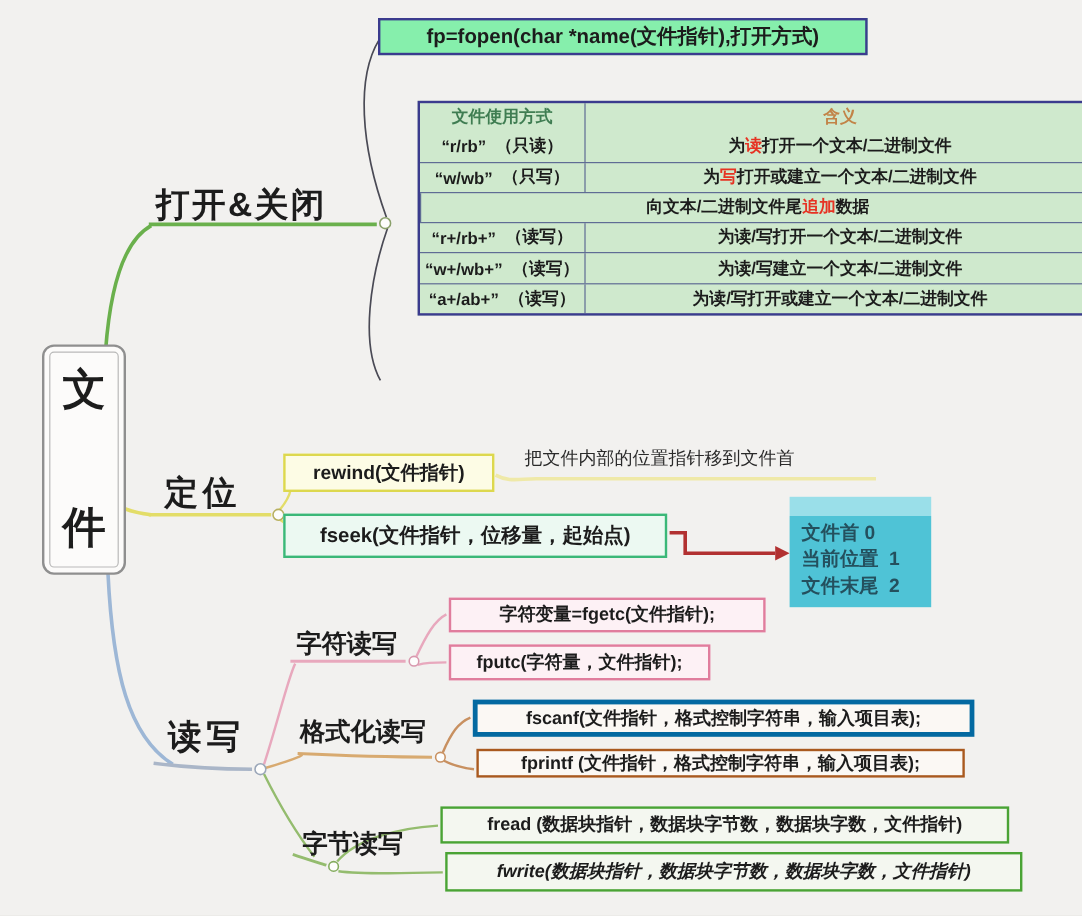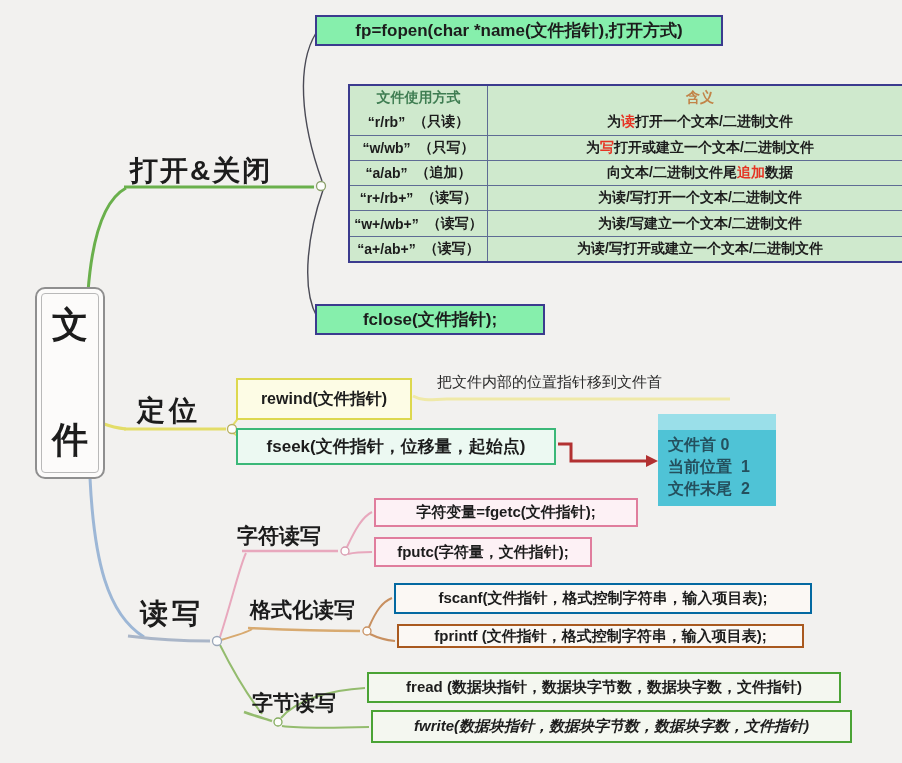--- a/index.html
+++ b/index.html
@@ -22,31 +22,31 @@
     outline:1px solid #b9b9b9;outline-offset:-7px;
     display:flex;flex-direction:column;align-items:center;justify-content:space-between;
     padding:12px 0;font-size:36px;font-weight:bold;
   }
   
   .blabel{font-weight:bold;background:transparent;display:flex;align-items:center;}
   .lbl-open{left:130px;top:152px;font-size:28px;letter-spacing:2px;}
   .lbl-pos{left:137px;top:392px;font-size:28px;letter-spacing:4px;}
   .lbl-rw{left:140px;top:595px;font-size:28px;letter-spacing:4px;}
   .lbl-sub{font-size:21px;}
-  .lbl-char{left:237px;top:522px;}
+  .lbl-char{left:247px;top:522px;}
   .lbl-fmt{left:250px;top:596px;}
   .lbl-byte{left:252px;top:689px;}
   
   .n-fopen{left:315px;top:15px;width:408px;height:31px;border:2px solid #3b3b8e;font-size:17px;}
   .n-fclose{left:315px;top:304px;width:230px;height:31px;border:2px solid #3b3b8e;font-size:17px;}
-  .n-rewind{left:236px;top:378px;width:176px;height:42px;border:2px solid #ddd84e;background:#fdfce5;font-size:16px;}
+  .n-rewind{left:236px;top:378px;width:176px;height:32px;border:2px solid #ddd84e;background:#fdfce5;font-size:16px;}
   .n-fseek{left:236px;top:428px;width:320px;height:37px;border:2px solid #3bb878;background:#ecf9f2;font-size:17px;}
   .n-fgetc{left:374px;top:498px;width:264px;height:29px;border:2px solid #e07d9d;background:#fdf1f5;font-size:15px;}
   .n-fputc{left:374px;top:537px;width:218px;height:30px;border:2px solid #e07d9d;background:#fdf1f5;font-size:15px;}
-  .n-fscanf{left:394px;top:583px;width:418px;height:31px;border:2px solid #0369a1;background:#fbf8f4;font-size:15px;}
+  .n-fscanf{left:394px;top:583px;width:418px;height:31px;border:4px solid #0369a1;background:#fbf8f4;font-size:15px;}
   .n-fprintf{left:397px;top:624px;width:407px;height:24px;border:2px solid #a9591f;background:#fbf8f4;font-size:15px;}
   .n-fread{left:367px;top:672px;width:474px;height:31px;border:2px solid #4aa335;background:#f4f7f0;font-size:15px;}
   .n-fwrite{left:371px;top:710px;width:481px;height:33px;border:2px solid #4aa335;background:#f4f7f0;font-size:15px;font-style:italic;}
   
   .note-text{left:437px;top:373px;font-size:15px;font-weight:normal;color:#2a2a2a;white-space:nowrap;}
   
   .origin{
     left:658px;top:414px;width:118px;height:92px;
     background:linear-gradient(#9adfe9 0 16px,#4fc3d6 16px);
     color:#24505e;font-weight:bold;font-size:16px;line-height:22px;
@@ -120,21 +120,20 @@
   </div>
 
   <div class="abs blabel lbl-open">打开&amp;关闭</div>
   <div class="abs blabel lbl-pos">定位</div>
   <div class="abs blabel lbl-rw">读写</div>
   <div class="abs blabel lbl-sub lbl-char">字符读写</div>
   <div class="abs blabel lbl-sub lbl-fmt">格式化读写</div>
   <div class="abs blabel lbl-sub lbl-byte">字节读写</div>
 
   <div class="abs node n-fopen">fp=fopen(char *name(文件指针),打开方式)</div>
-  <div class="abs node n-fclose">fclose(文件指针);</div>
   <div class="abs node n-rewind">rewind(文件指针)</div>
   <div class="abs note-text">把文件内部的位置指针移到文件首</div>
   <div class="abs node n-fseek">fseek(文件指针，位移量，起始点)</div>
   <div class="abs node n-fgetc">字符变量=fgetc(文件指针);</div>
   <div class="abs node n-fputc">fputc(字符量，文件指针);</div>
   <div class="abs node n-fscanf">fscanf(文件指针，格式控制字符串，输入项目表);</div>
   <div class="abs node n-fprintf">fprintf (文件指针，格式控制字符串，输入项目表);</div>
   <div class="abs node n-fread">fread (数据块指针，数据块字节数，数据块字数，文件指针)</div>
   <div class="abs node n-fwrite">fwrite(数据块指针，数据块字节数，数据块字数，文件指针)</div>
 
@@ -161,24 +160,20 @@
           <div class="tcell mode-col">
             <span>“w/wb”</span>
             <span>（只写）</span>
           </div>
           <div class="tcell meaning-col">
             <span>为</span>
             <span class="red">写</span>
             <span>打开或建立一个文本/二进制文件</span>
           </div>
         </div><div class="trow">
-          <div class="tcell mode-col">
-            <span>“a/ab”</span>
-            <span>（追加）</span>
-          </div>
           <div class="tcell meaning-col">
             <span>向文本/二进制文件尾</span>
             <span class="red">追加</span>
             <span>数据</span>
           </div>
         </div><div class="trow">
           <div class="tcell mode-col">
             <span>“r+/rb+”</span>
             <span>（读写）</span>
           </div>

